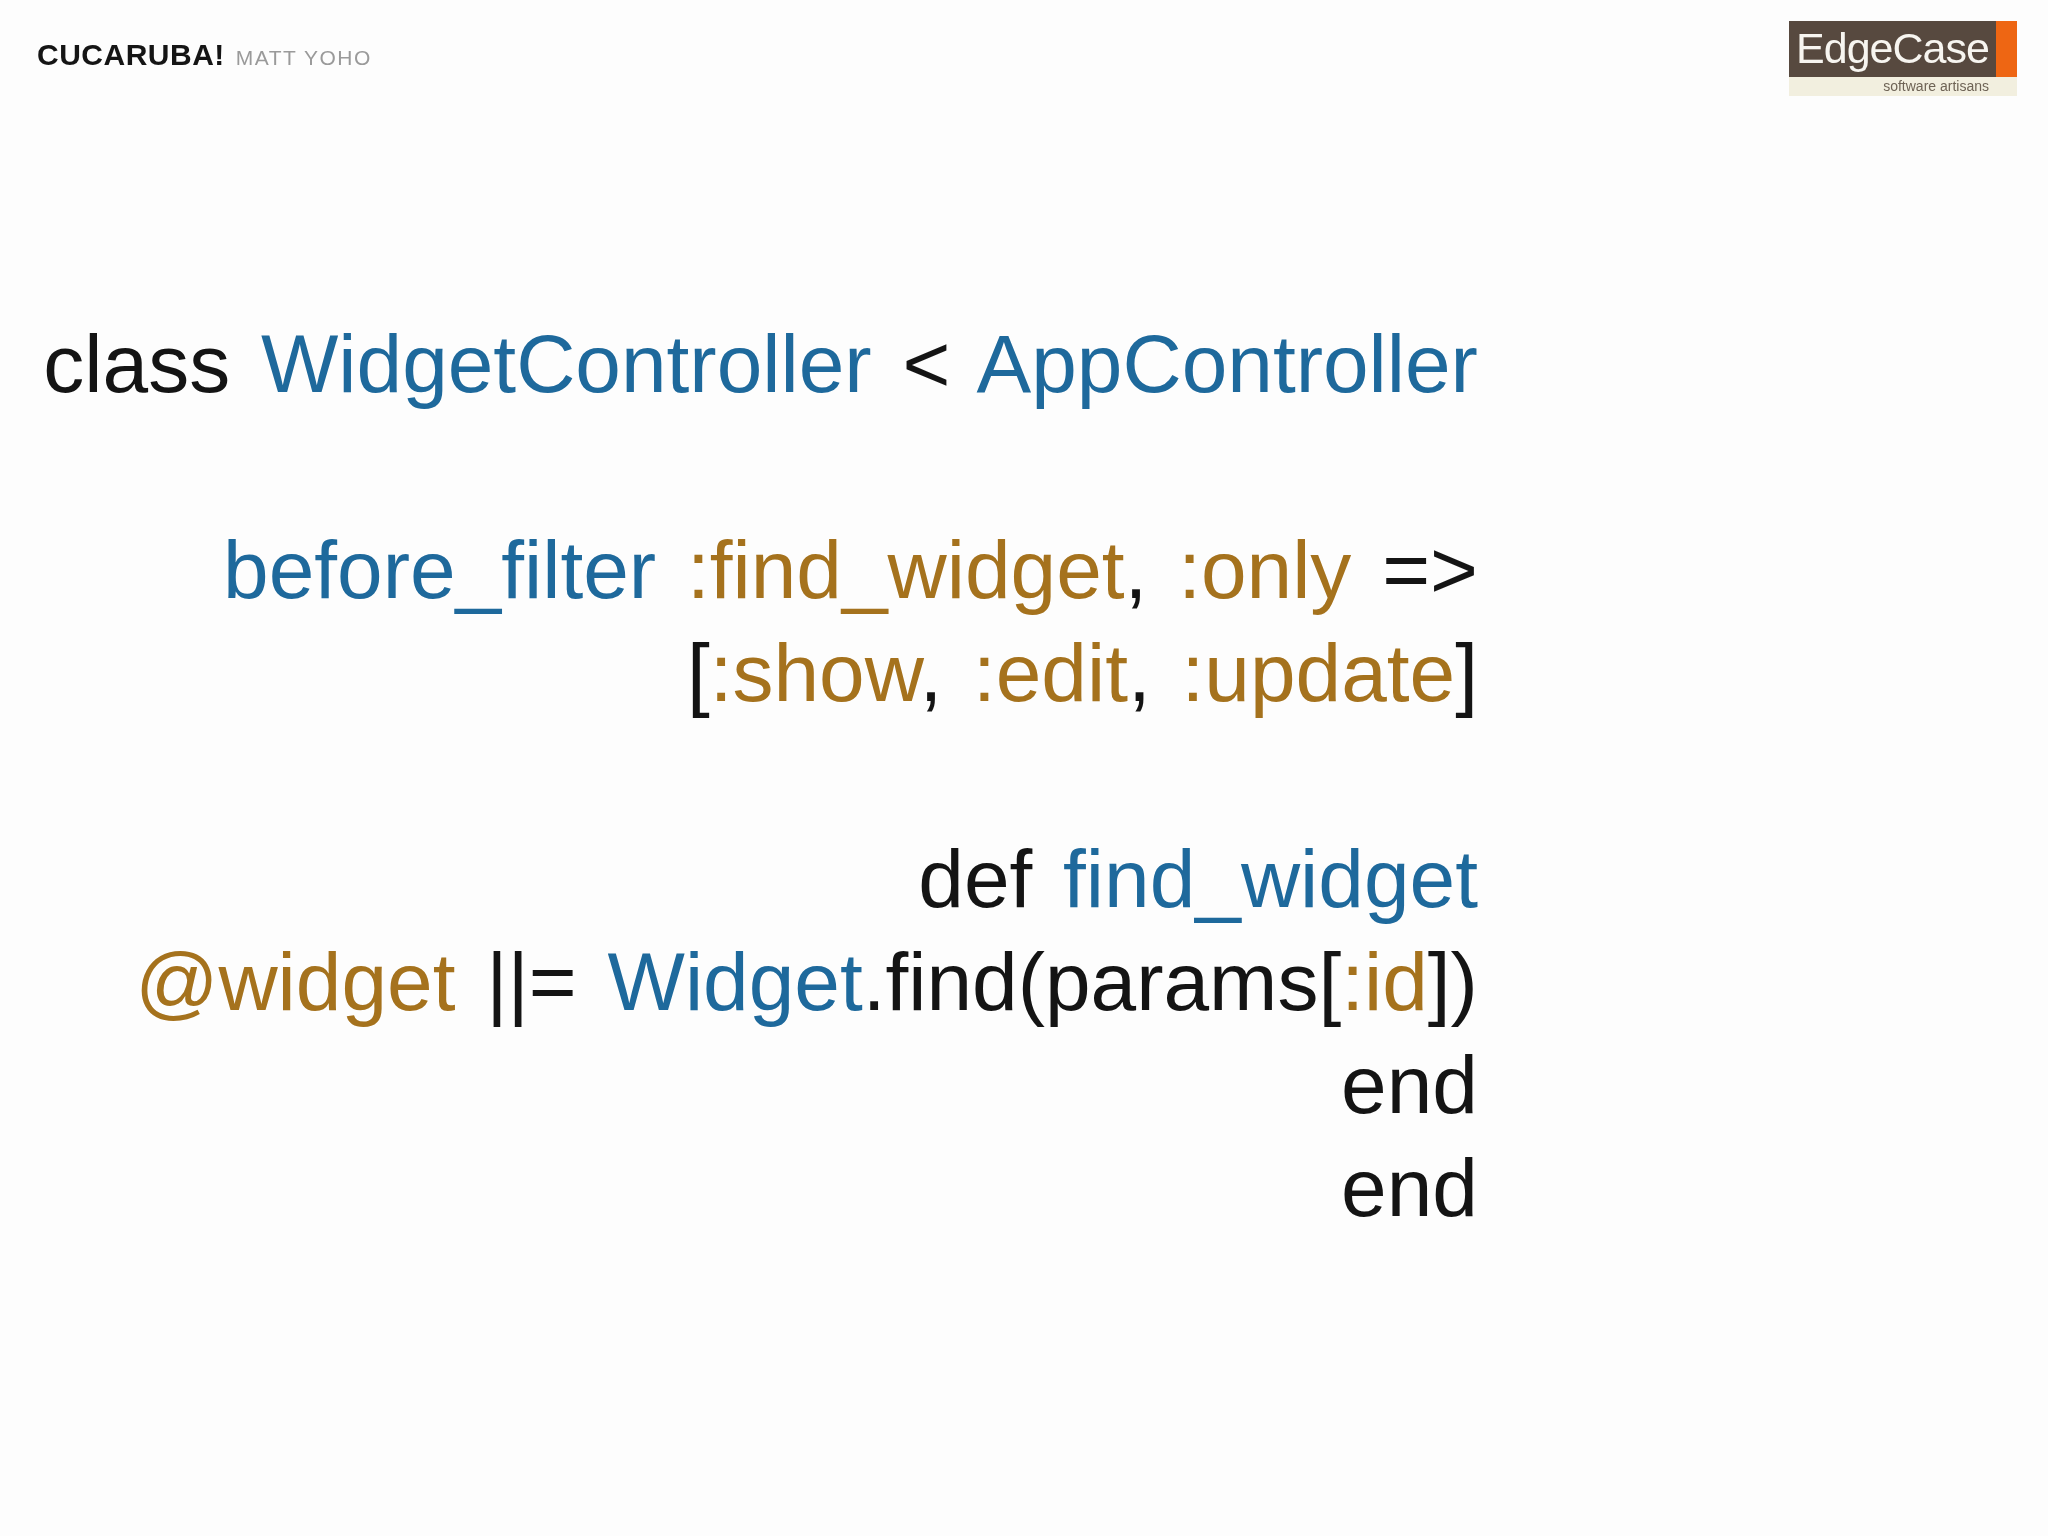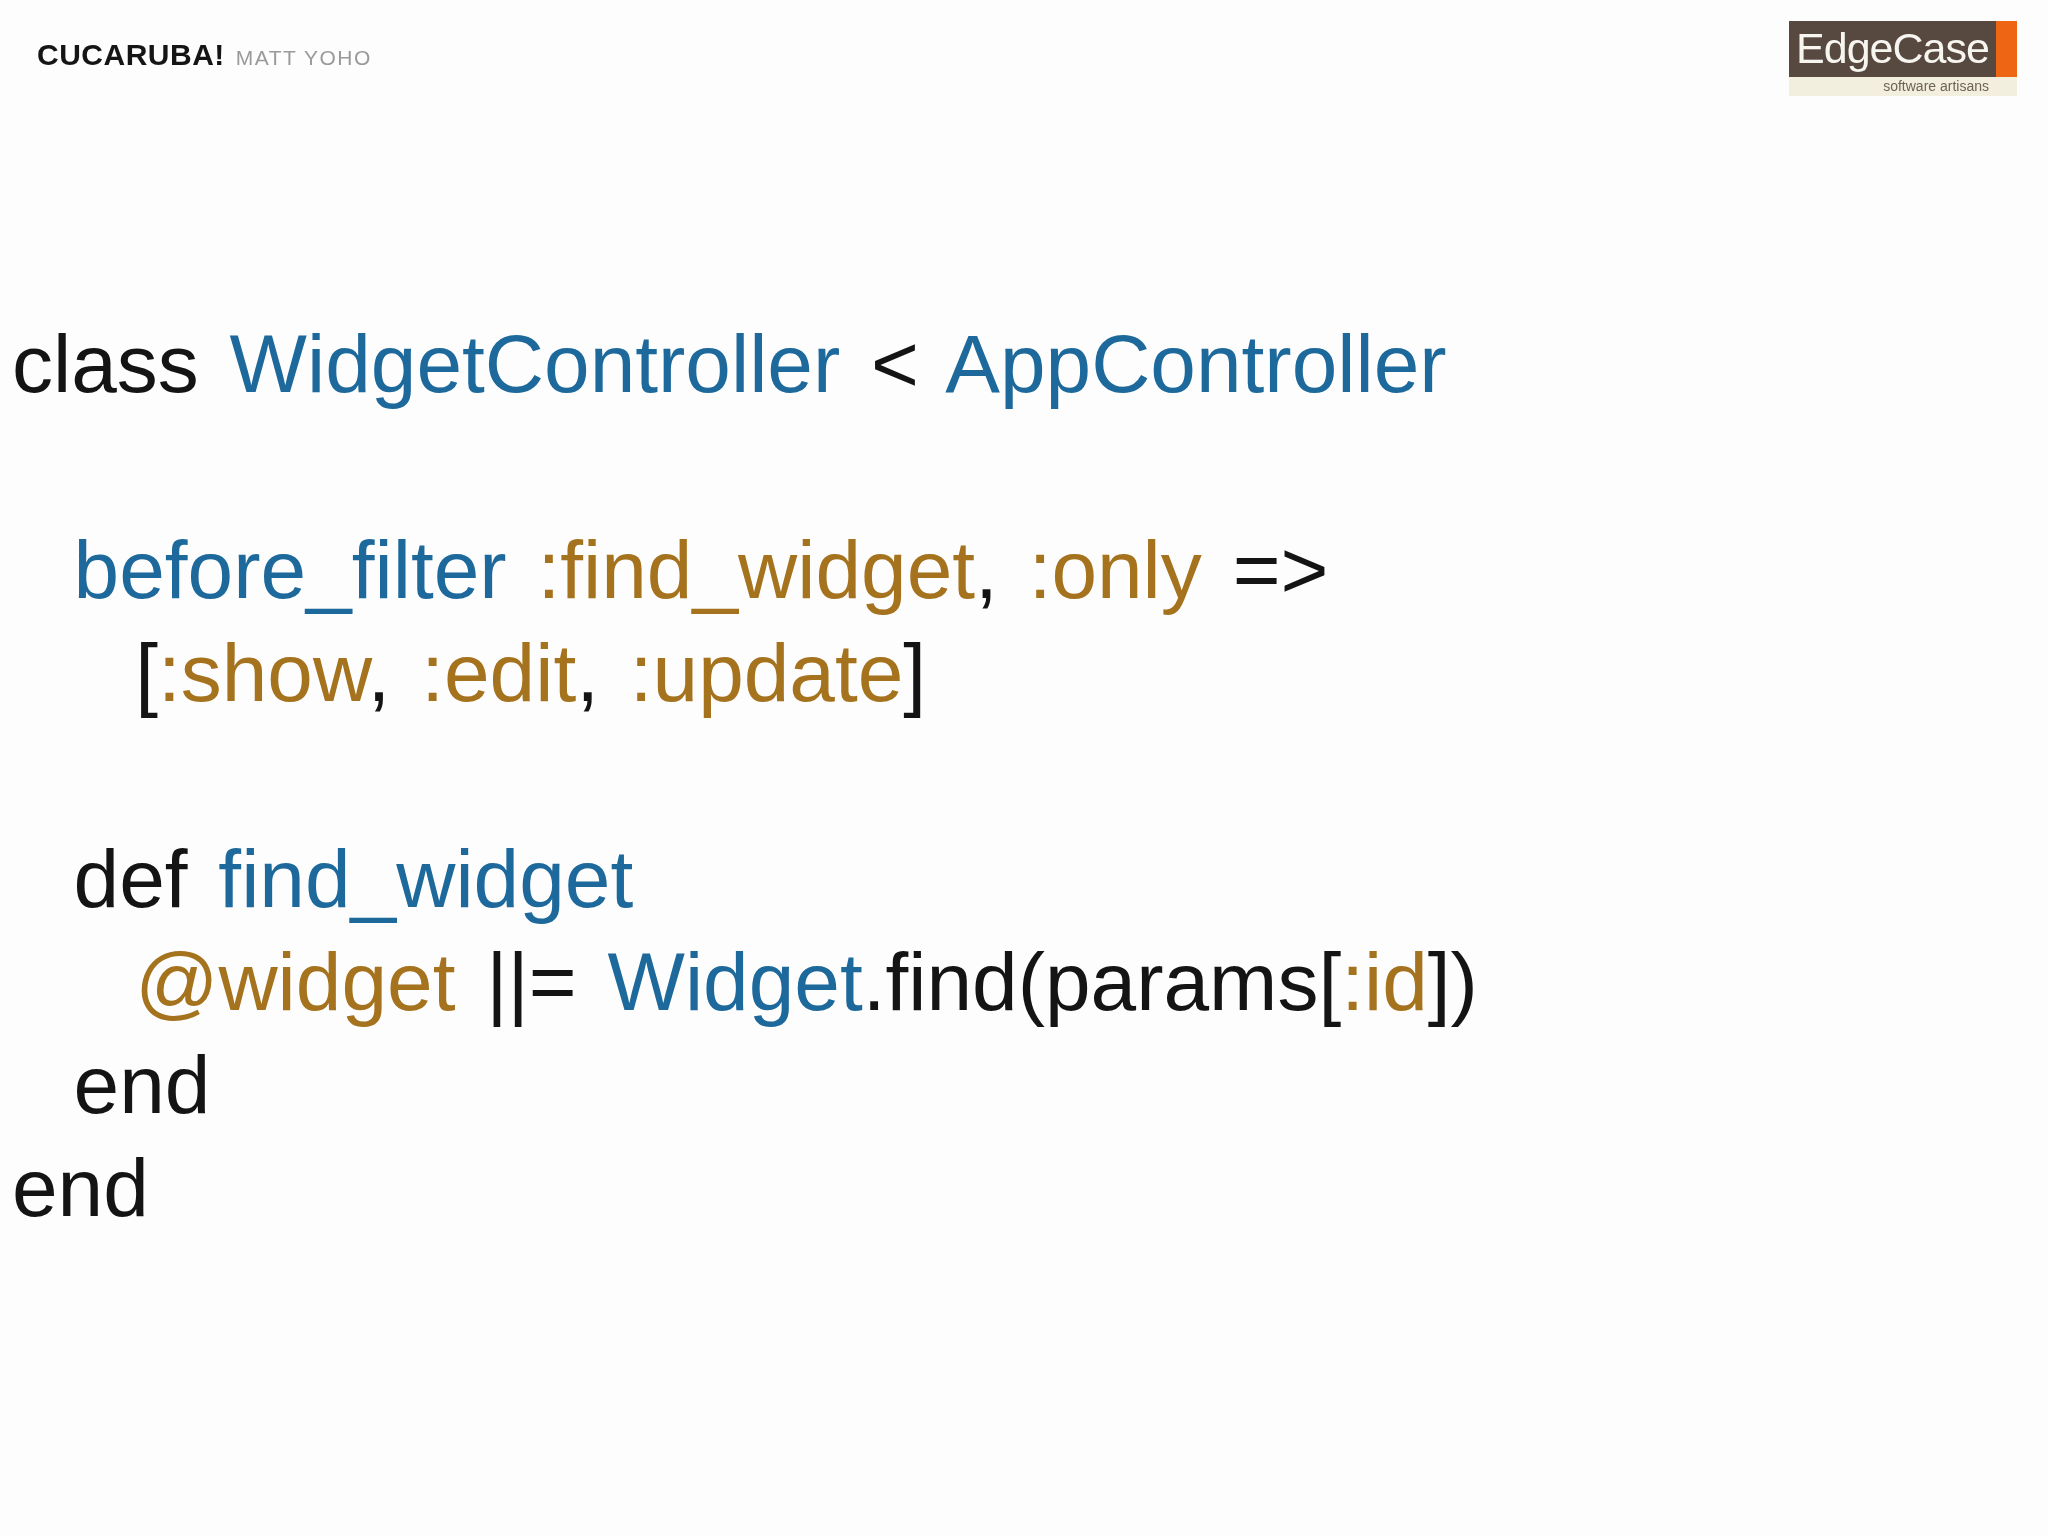--- a/index.html
+++ b/index.html
@@ -87,21 +87,21 @@
   .code {
     position: absolute;
     left: 12px;
     top: 312px;
     font-size: 82px;
     line-height: 103px;
     white-space: pre;
     word-spacing: 8px;
     letter-spacing: 0;
   }
-  .code-line { height: 103px; }
+  .code-line { height: 103px; text-align: right; }
   .tk-plain  { color: var(--c-plain,  #141414); }
   .tk-blue   { color: var(--c-blue,   #1e699c); }
   .tk-orange { color: var(--c-orange, #a5721d); }
 </style>
 </head>
 <body>
 
 <div class="slide">
 
   <div class="brand">

